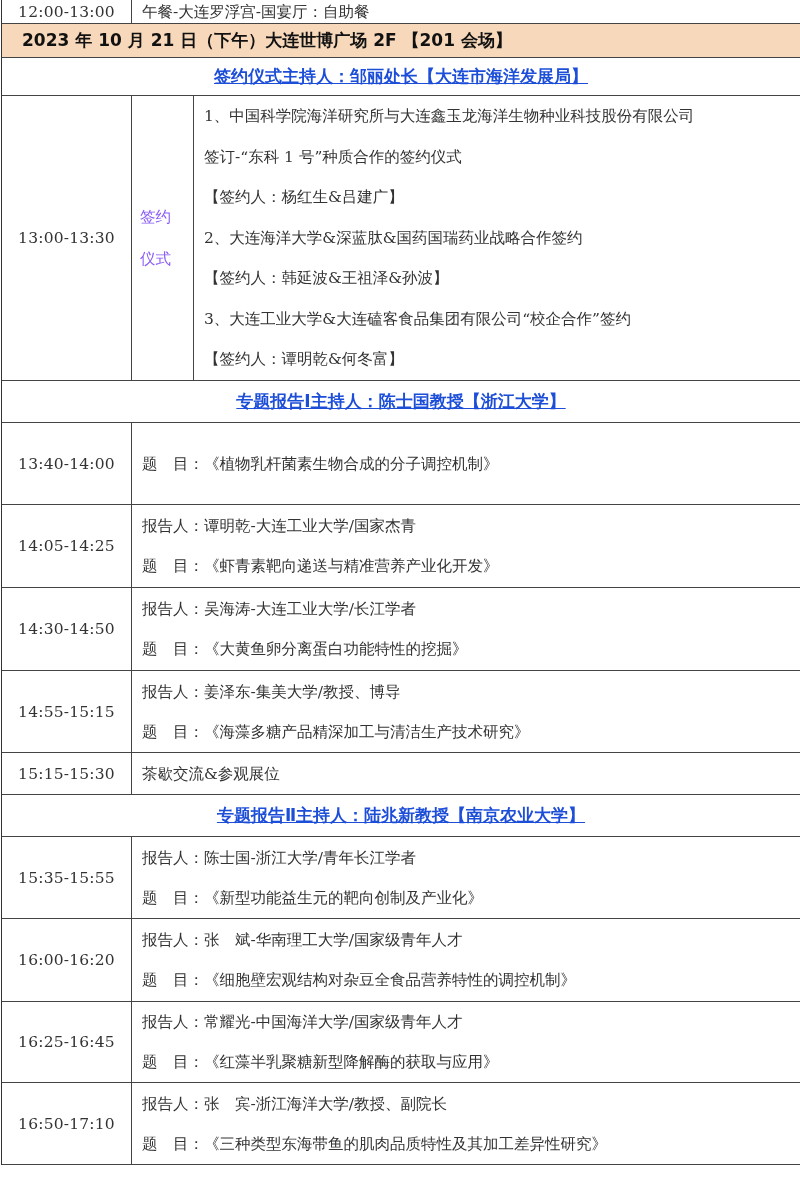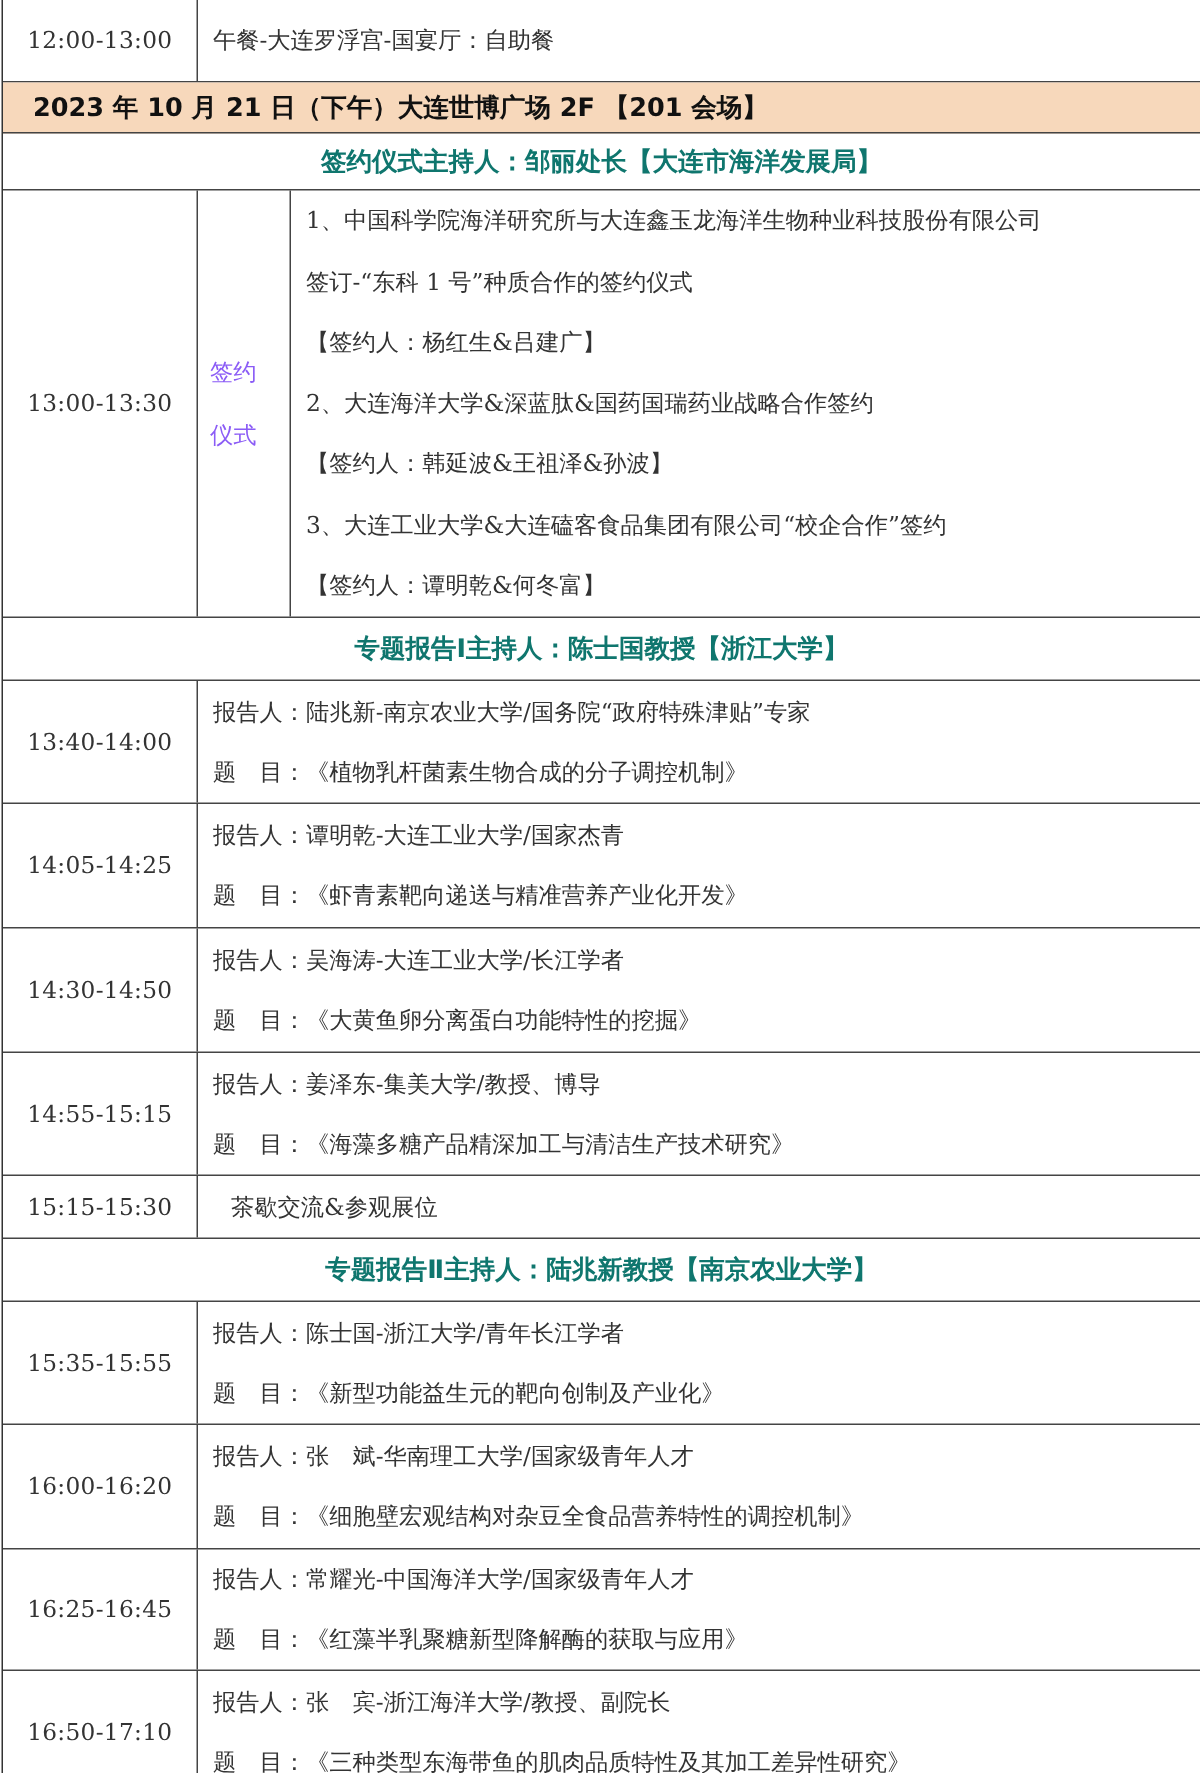--- a/index.html
+++ b/index.html
@@ -3,32 +3,32 @@
 <meta charset="utf-8">
 <style>
   html, body { margin: 0; padding: 0; background: #ffffff; }
   body { width: 800px; height: 1182px; overflow: hidden; font-family: "DejaVu Serif", "Liberation Serif", serif; color: #222; }
   .sheet { position: relative; width: 798px; margin-left: 1px; border-left: 1.5px solid #333; border-right: 1.5px solid #333; }
   .row { display: flex; border-bottom: 1.5px solid #444; box-sizing: border-box; }
   .time { width: 130px; flex: 0 0 130px; border-right: 1.5px solid #444; display: flex; align-items: center; justify-content: center; font-size: 15.5px; color: #333; letter-spacing: 0.2px; box-sizing: border-box; }
   .content { flex: 1; display: flex; flex-direction: column; justify-content: center; padding-left: 10px; font-size: 15.5px; color: #333; }
   .content .line { height: 40px; line-height: 40px; white-space: nowrap; }
   .banner { background: #f7d8bb; font-weight: bold; font-size: 17px; padding-left: 20px; align-items: center; color: #111; font-family: "DejaVu Sans", "Liberation Sans", sans-serif; }
-  .host { justify-content: center; align-items: center; font-weight: bold; font-size: 17px; color: #0f766e; font-family: "DejaVu Sans", "Liberation Sans", sans-serif; }
+  .host { justify-content: center; align-items: center; font-weight: bold; font-size: 17px; color: #1d4ed8; font-family: "DejaVu Sans", "Liberation Sans", sans-serif; text-decoration: underline; }
   .signlabel { width: 62px; flex: 0 0 62px; border-right: 1.5px solid #444; display: flex; flex-direction: column; justify-content: center; padding-left: 8px; box-sizing: border-box; font-size: 15.5px; color: #8b5cf6; }
   .signlabel span { display: block; line-height: 42px; }
   .sign-content { flex: 1; padding-left: 10px; display: flex; flex-direction: column; justify-content: center; font-size: 15.5px; color: #333; }
   .sign-content .line { height: 40.5px; line-height: 40.5px; white-space: nowrap; }
 </style>
 </head>
 <body>
 
 <div class="sheet">
 
-  <div class="row" style="height:55px;">
+  <div class="row" style="height:24px;">
     <div class="time">12:00-13:00</div>
     <div class="content">
       <div class="line">午餐-大连罗浮宫-国宴厅：自助餐</div>
     </div>
   </div>
 
   <div class="row banner" style="height:34px;">2023 年 10 月 21 日（下午）大连世博广场 2F 【201 会场】</div>
 
   <div class="row host" style="height:38px;">签约仪式主持人：邹丽处长【大连市海洋发展局】</div>
 
@@ -47,21 +47,20 @@
       <div class="line">3、大连工业大学&amp;大连磕客食品集团有限公司“校企合作”签约</div>
       <div class="line">【签约人：谭明乾&amp;何冬富】</div>
     </div>
   </div>
 
   <div class="row host" style="height:42px;">专题报告Ⅰ主持人：陈士国教授【浙江大学】</div>
 
   <div class="row" style="height:82px;">
     <div class="time">13:40-14:00</div>
     <div class="content">
-      <div class="line">报告人：陆兆新-南京农业大学/国务院“政府特殊津贴”专家</div>
       <div class="line">题　目：《植物乳杆菌素生物合成的分子调控机制》</div>
     </div>
   </div>
   <div class="row" style="height:83px;">
     <div class="time">14:05-14:25</div>
     <div class="content">
       <div class="line">报告人：谭明乾-大连工业大学/国家杰青</div>
       <div class="line">题　目：《虾青素靶向递送与精准营养产业化开发》</div>
     </div>
   </div>
@@ -73,21 +72,21 @@
     </div>
   </div>
   <div class="row" style="height:82px;">
     <div class="time">14:55-15:15</div>
     <div class="content">
       <div class="line">报告人：姜泽东-集美大学/教授、博导</div>
       <div class="line">题　目：《海藻多糖产品精深加工与清洁生产技术研究》</div>
     </div>
   </div>
 
-  <div class="row" style="height:42px;gap:12px;">
+  <div class="row" style="height:42px;">
     <div class="time">15:15-15:30</div>
     <div class="content">
       <div class="line">茶歇交流&amp;参观展位</div>
     </div>
   </div>
 
   <div class="row host" style="height:42px;">专题报告Ⅱ主持人：陆兆新教授【南京农业大学】</div>
 
   <div class="row" style="height:82px;">
     <div class="time">15:35-15:55</div>

